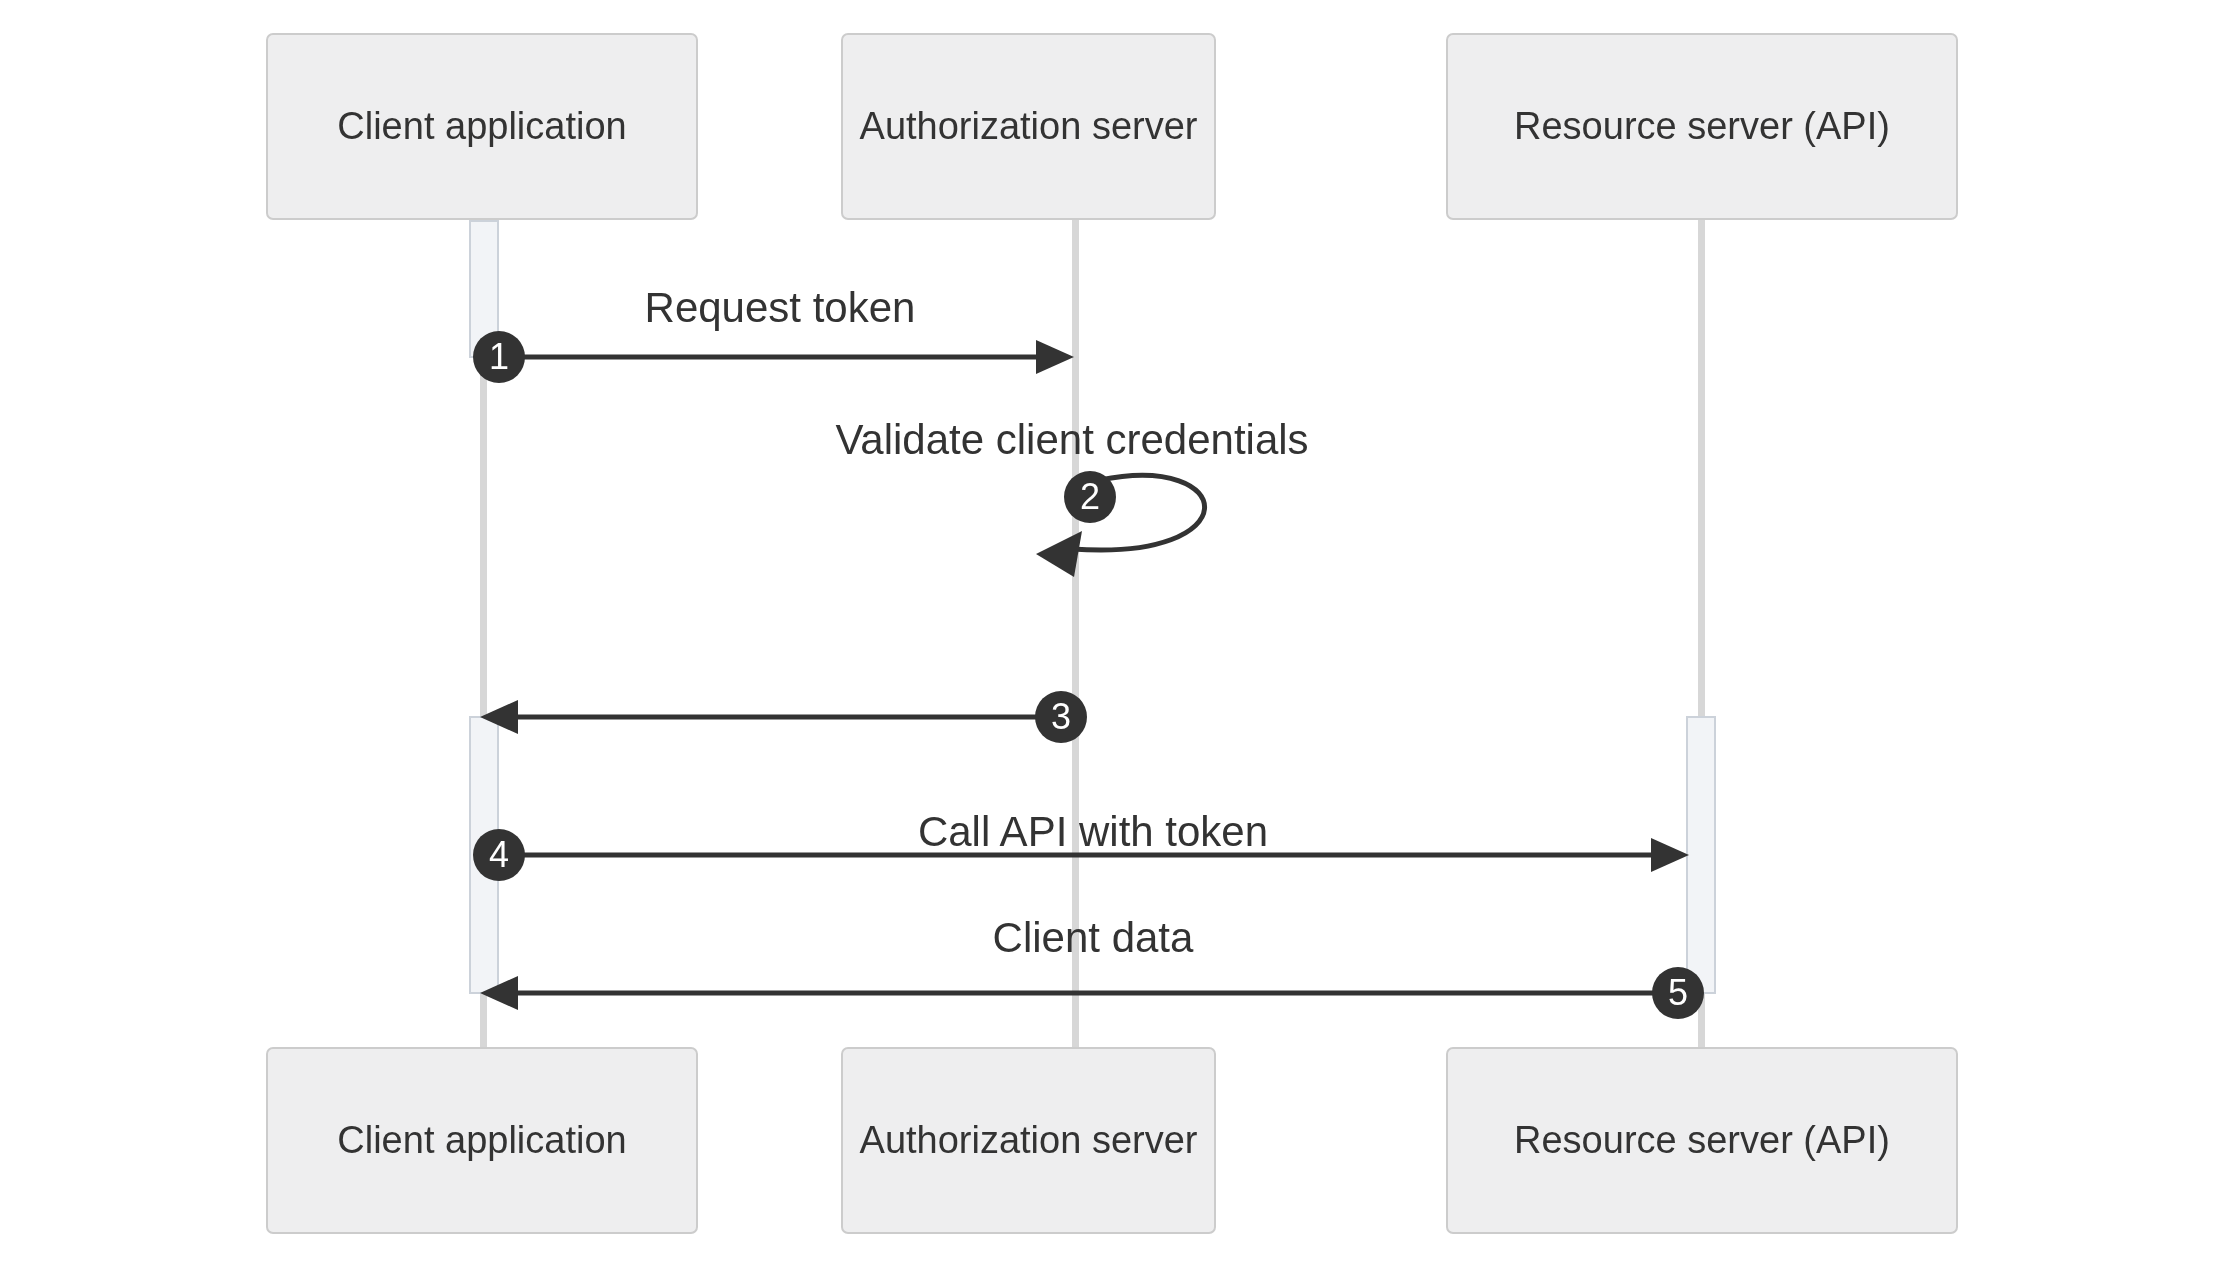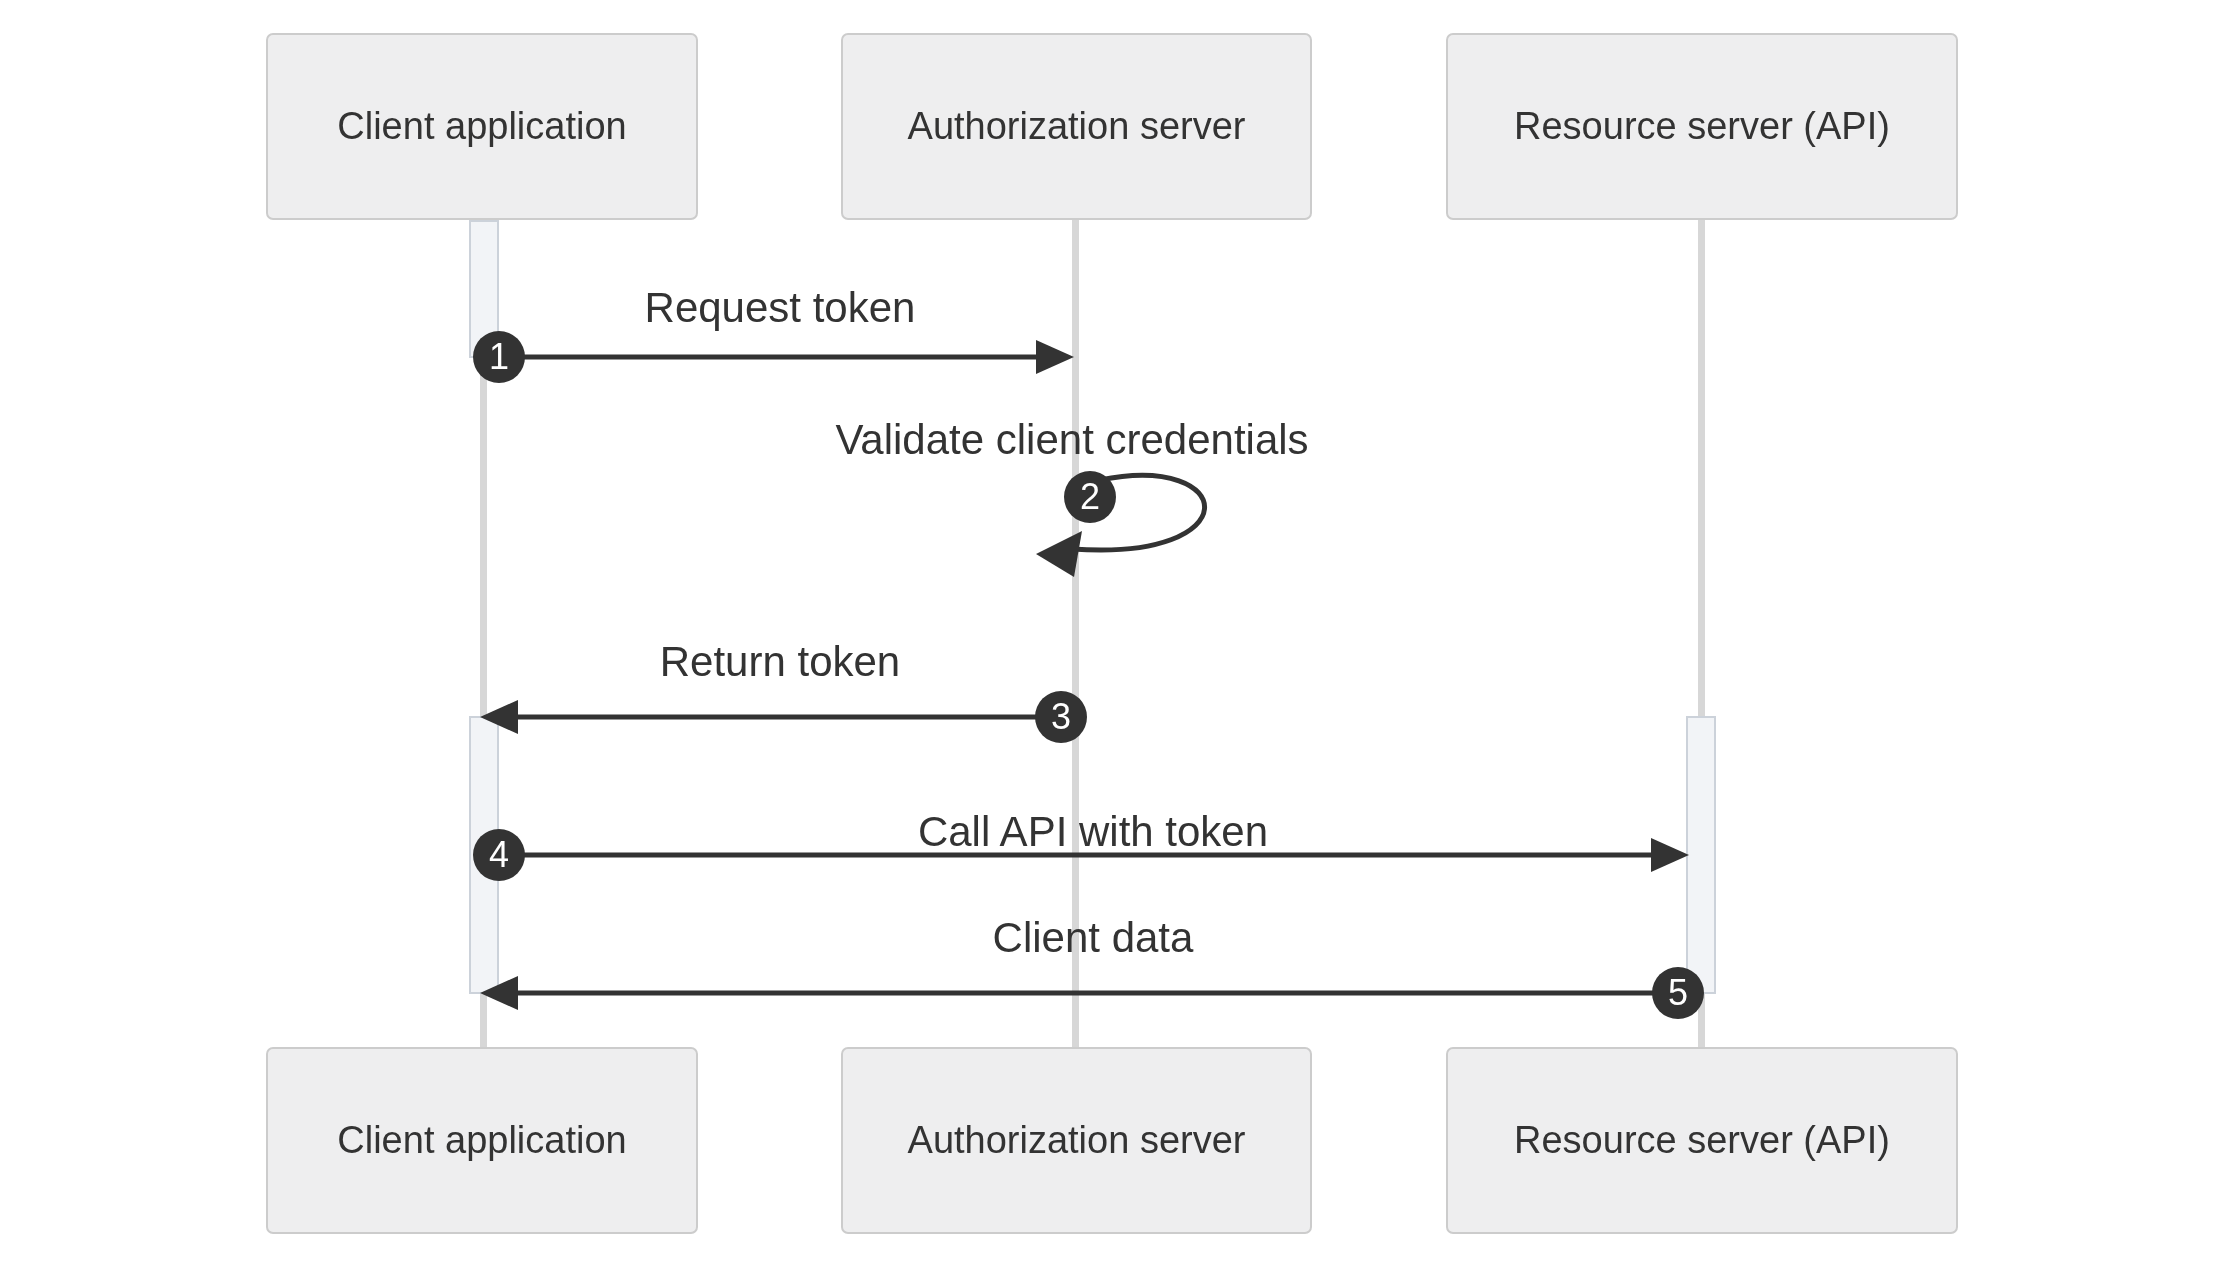--- a/index.html
+++ b/index.html
@@ -26,21 +26,21 @@
     display: flex;
     align-items: center;
     justify-content: center;
     font-size: 38px;
     color: #333333;
     white-space: nowrap;
   }
   .row-top    { top: 33px; }
   .row-bottom { top: 1047px; }
   .col-client   { left: 266px;  width: 432px; }
-  .col-auth     { left: 841px;  width: 471px; }
+  .col-auth     { left: 841px;  width: 375px; }
   .col-resource { left: 1446px; width: 512px; }
 
   
   .lifeline {
     position: absolute;
     top: 220px;
     height: 827px;
     width: 7px;
     background: #d7d7d7;
   }
@@ -156,21 +156,20 @@
   </div>
   <div class="actor-box row-bottom col-auth">
     <span>Authorization server</span>
   </div>
   <div class="actor-box row-bottom col-resource">
     <span>Resource server (API)</span>
   </div>
 
   <div class="msg-label lbl-2">Validate client credentials</div>
   <div class="msg-label lbl-1">Request token</div>
-  <div class="msg-label lbl-3">Return token</div>
   <div class="msg-label lbl-4">Call API with token</div>
   <div class="msg-label lbl-5">Client data</div>
 
   <div class="seq-num num-1">1</div>
   <div class="seq-num num-2">2</div>
   <div class="seq-num num-3">3</div>
   <div class="seq-num num-4">4</div>
   <div class="seq-num num-5">5</div>
 
 </div>

